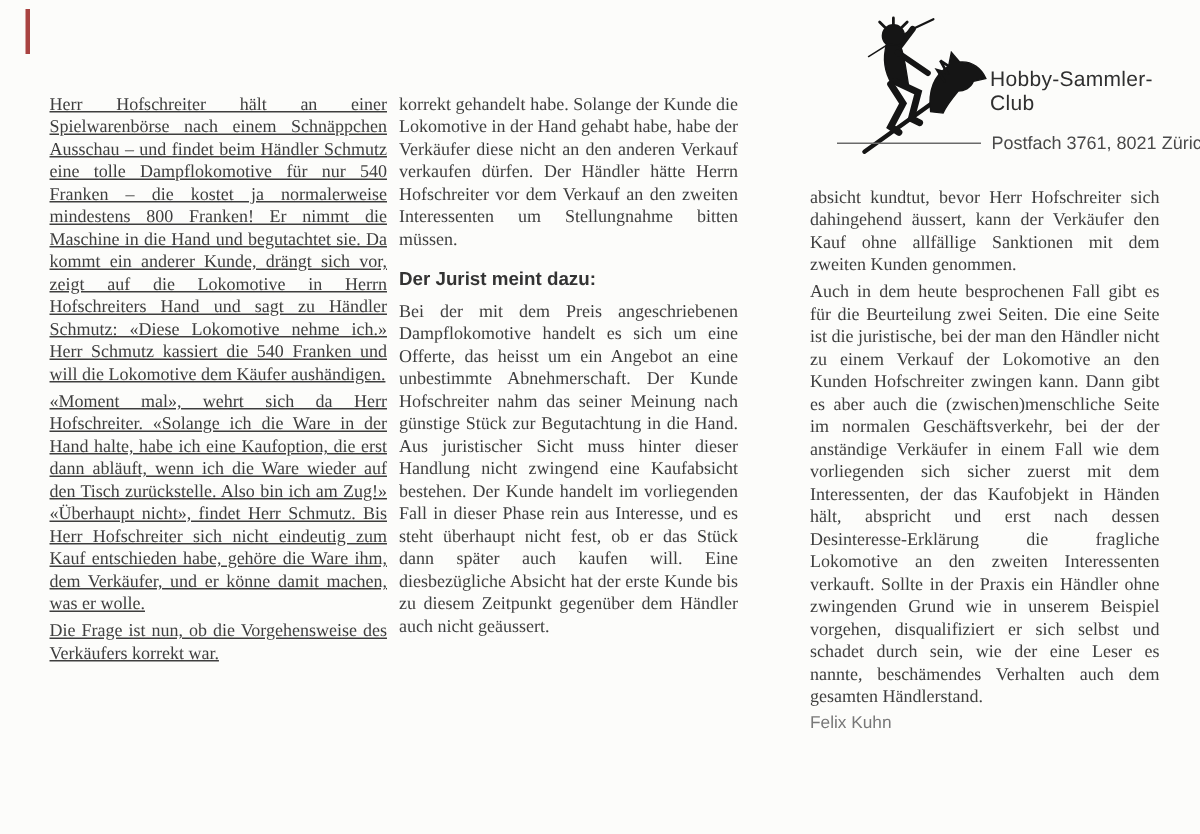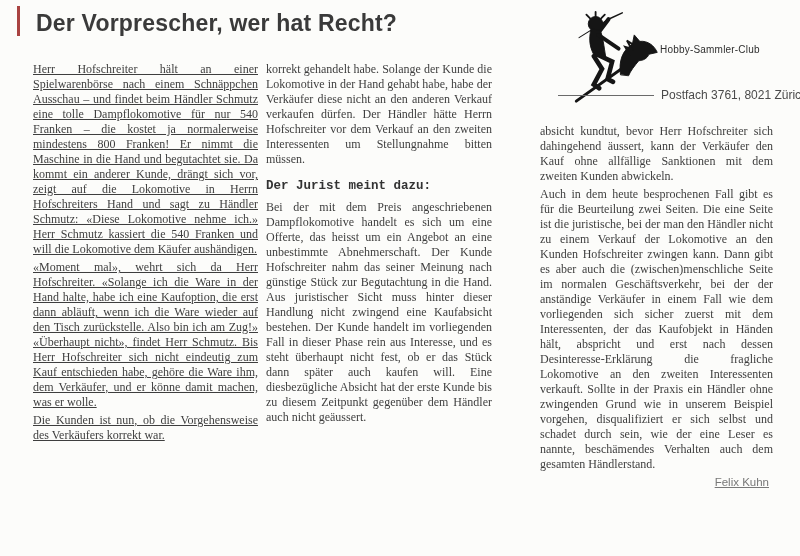--- a/index.html
+++ b/index.html
@@ -12,47 +12,46 @@
   .title {
     position:absolute; left:36px; top:10px; margin:0;
     font-family:"Liberation Sans", sans-serif; font-weight:bold;
     font-size:23px; color:#3a3a3a; letter-spacing:0.2px;
   }
   .col {
     position:absolute; font-family:"Liberation Serif", serif;
     font-size:12px; line-height:15px; color:#3e3e3e; text-align:justify;
   }
   .col p { margin:0 0 3px 0; }
-  .col h2 { font-family:Liberation Mono, monospace; font-size:12.5px; font-weight:bold; margin:12px 0 6px 0; color:#333; }
+  .col h2 { font-family:Liberation Sans, sans-serif; font-size:12.5px; font-weight:bold; margin:12px 0 6px 0; color:#333; }
   .col1 { left:33px;  top:62px;  width:225px;text-decoration:underline; }
   .col2 { left:266px; top:62px;  width:226px; }
   .col3 { left:540px; top:124px; width:233px; }
   .byline {
-    text-align:right; font-family:"Liberation Sans", sans-serif;
-    font-size:11.5px; color:#787878; margin-top:3px; padding-right:4px;text-decoration:underline;
+    font-family:"Liberation Sans", sans-serif;
+    font-size:11.5px; color:#787878; margin-top:3px; padding-right:4px;
   }
   .logo { position:absolute; left:556px; top:8px; width:230px; height:106px; }
   .logo svg { position:absolute; left:12px; top:2px; }
   .club-name {
     position:absolute; left:104px; top:36px;
-    font-family:"Liberation Sans", sans-serif; font-size:10px; color:#2f2f2f;
+    font-family:"Liberation Sans", sans-serif; font-size:14px; color:#2f2f2f;
     letter-spacing:0.2px;
   }
   .address-row { position:absolute; left:2px; top:80px; display:flex; align-items:center; gap:7px; width:228px; }
   .rule { width:96px; height:1px; background:#6a6a6a; flex:none; }
   .address { font-family:"Liberation Sans", sans-serif; font-size:12px; color:#4a4a4a; white-space:nowrap; }
 </style>
 </head>
 <body>
 
 <div class="page">
 
   <div class="accent-bar"></div>
 
-  <h1 class="title">Der Vorprescher, wer hat Recht?</h1>
 
   <div class="logo">
     <svg width="92" height="94" viewBox="0 0 100 102">
       <g fill="#151515" stroke="#151515" stroke-linecap="round">
 
         <path d="M9,99 L62,61" stroke-width="3.2" fill="none"></path>
 
         <path d="M57,70 C55,55 59,44 70,37 L72,27 L78,34 C87,33 94,39 97,46 L88,48 C86,53 81,55 77,55 C72,61 68,66 66,71 Z" stroke-width="1"></path>
 
         <path d="M70,37 L64,33 L69,42 L62,40 L67,48" stroke-width="2" fill="none"></path>
@@ -77,28 +76,28 @@
     <div class="club-name">Hobby-Sammler-Club</div>
     <div class="address-row">
       <span class="rule"></span>
       <span class="address">Postfach 3761, 8021 Zürich</span>
     </div>
   </div>
 
   <div class="col col1">
     <p>Herr Hofschreiter hält an einer Spielwarenbörse nach einem Schnäppchen Ausschau – und findet beim Händler Schmutz eine tolle Dampflokomotive für nur 540 Franken – die kostet ja normalerweise mindestens 800 Franken! Er nimmt die Maschine in die Hand und begutachtet sie. Da kommt ein anderer Kunde, drängt sich vor, zeigt auf die Lokomotive in Herrn Hofschreiters Hand und sagt zu Händler Schmutz: «Diese Lokomotive nehme ich.» Herr Schmutz kassiert die 540 Franken und will die Lokomotive dem Käufer aushändigen.</p>
     <p>«Moment mal», wehrt sich da Herr Hofschreiter. «Solange ich die Ware in der Hand halte, habe ich eine Kaufoption, die erst dann abläuft, wenn ich die Ware wieder auf den Tisch zurückstelle. Also bin ich am Zug!» «Überhaupt nicht», findet Herr Schmutz. Bis Herr Hofschreiter sich nicht eindeutig zum Kauf entschieden habe, gehöre die Ware ihm, dem Verkäufer, und er könne damit machen, was er wolle.</p>
-    <p>Die Kunden ist nun, ob die Vorgehensweise des Verkäufers korrekt war.</p>
+    <p>Die Frage ist nun, ob die Vorgehensweise des Verkäufers korrekt war.</p>
   </div>
 
   <div class="col col2">
     <p>korrekt gehandelt habe. Solange der Kunde die Lokomotive in der Hand gehabt habe, habe der Verkäufer diese nicht an den anderen Verkauf verkaufen dürfen. Der Händler hätte Herrn Hofschreiter vor dem Verkauf an den zweiten Interessenten um Stellungnahme bitten müssen.</p>
     <h2>Der Jurist meint dazu:</h2>
     <p>Bei der mit dem Preis angeschriebenen Dampflokomotive handelt es sich um eine Offerte, das heisst um ein Angebot an eine unbestimmte Abnehmerschaft. Der Kunde Hofschreiter nahm das seiner Meinung nach günstige Stück zur Begutachtung in die Hand. Aus juristischer Sicht muss hinter dieser Handlung nicht zwingend eine Kaufabsicht bestehen. Der Kunde handelt im vorliegenden Fall in dieser Phase rein aus Interesse, und es steht überhaupt nicht fest, ob er das Stück dann später auch kaufen will. Eine diesbezügliche Absicht hat der erste Kunde bis zu diesem Zeitpunkt gegenüber dem Händler auch nicht geäussert.</p>
   </div>
 
   <div class="col col3">
-    <p>absicht kundtut, bevor Herr Hofschreiter sich dahingehend äussert, kann der Verkäufer den Kauf ohne allfällige Sanktionen mit dem zweiten Kunden abwickeln.</p>
+    <p>absicht kundtut, bevor Herr Hofschreiter sich dahingehend äussert, kann der Verkäufer den Kauf ohne allfällige Sanktionen mit dem zweiten Kunden genommen.</p>
     <p>Auch in dem heute besprochenen Fall gibt es für die Beurteilung zwei Seiten. Die eine Seite ist die juristische, bei der man den Händler nicht zu einem Verkauf der Lokomotive an den Kunden Hofschreiter zwingen kann. Dann gibt es aber auch die (zwischen)menschliche Seite im normalen Geschäftsverkehr, bei der der anständige Verkäufer in einem Fall wie dem vorliegenden sich sicher zuerst mit dem Interessenten, der das Kaufobjekt in Händen hält, abspricht und erst nach dessen Desinteresse-Erklärung die fragliche Lokomotive an den zweiten Interessenten verkauft. Sollte in der Praxis ein Händler ohne zwingenden Grund wie in unserem Beispiel vorgehen, disqualifiziert er sich selbst und schadet durch sein, wie der eine Leser es nannte, beschämendes Verhalten auch dem gesamten Händlerstand.</p>
     <div class="byline">Felix Kuhn</div>
   </div>
 
 </div>
 
 </body></html>

